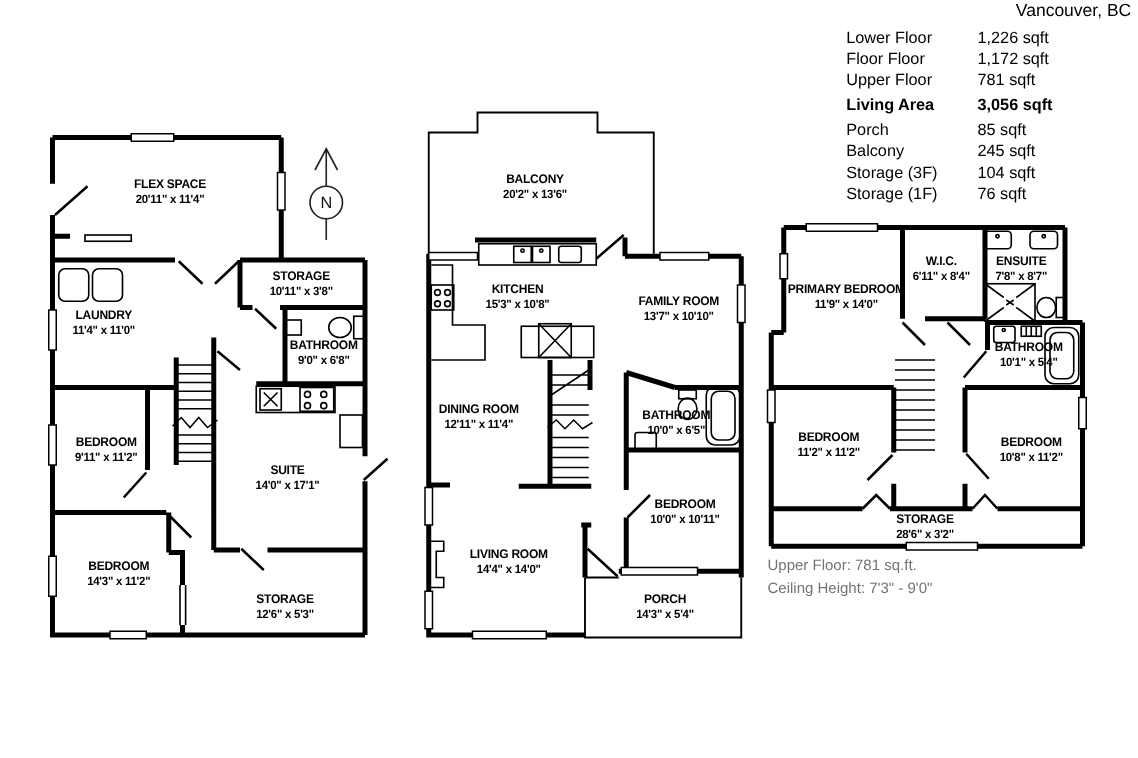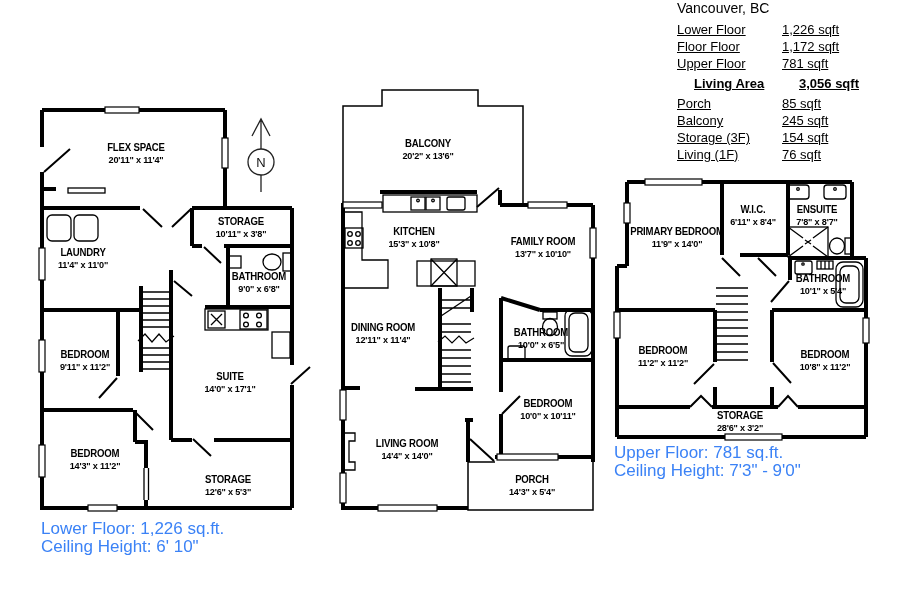--- a/index.html
+++ b/index.html
@@ -5,27 +5,27 @@
   html,body{margin:0;padding:0;background:#fff;}
   .canvas{position:relative;width:910px;height:606px;background:#fff;overflow:hidden;
           font-family:"Liberation Sans",sans-serif;}
   .plan-svg{position:absolute;left:0;top:0;}
   
   .room{position:absolute;transform:translate(-50%,-50%) scaleX(.96);text-align:center;
         white-space:nowrap;font-weight:bold;color:#000;}
   .rn{font-size:10px;line-height:12px;letter-spacing:-.2px;}
   .rd{font-size:9.5px;line-height:12px;letter-spacing:-.2px;}
   
-  .caption{position:absolute;font-size:17px;line-height:17.5px;color:#3b82f6;}
+  .caption{position:absolute;font-size:12px;line-height:17.5px;color:#737373;}
   
   .area-table{position:absolute;left:677px;top:0;width:228px;font-size:13px;color:#000;}
-  .area-table .loc{font-size:14px;height:21px;line-height:16px;}
-  .area-table .row{display:flex;height:17px;line-height:17px;text-decoration:underline;}
+  .area-table .loc{font-size:14px;height:21px;line-height:16px;text-align:right;}
+  .area-table .row{display:flex;height:17px;line-height:17px;}
   .area-table .lbl{width:105px;}
-  .area-table .row.bold{font-weight:bold;margin:3px 17px;}
+  .area-table .row.bold{font-weight:bold;margin:3px 0;}
   
   .compass-n{position:absolute;left:261px;top:162px;transform:translate(-50%,-50%);
              font-size:13px;color:#111;}
 </style>
 </head>
 <body>
 
 <div class="canvas">
 
   <svg class="plan-svg" width="910" height="606" viewBox="0 0 910 606">
@@ -312,24 +312,20 @@
   </div>
   <div class="room" style="left:825px;top:361px">
     <div class="rn">BEDROOM</div>
     <div class="rd">10'8" x 11'2"</div>
   </div>
   <div class="room" style="left:740px;top:422px">
     <div class="rn">STORAGE</div>
     <div class="rd">28'6" x 3'2"</div>
   </div>
 
-  <div class="caption" style="left:41px;top:520px">
-    <div>Lower Floor: 1,226 sq.ft.</div>
-    <div>Ceiling Height: 6' 10"</div>
-  </div>
   <div class="caption" style="left:614px;top:444px">
     <div>Upper Floor: 781 sq.ft.</div>
     <div>Ceiling Height: 7'3" - 9'0"</div>
   </div>
 
   <div class="area-table">
     <div class="loc">Vancouver, BC</div>
     <div class="row">
       <span class="lbl">Lower Floor</span>
       <span class="val">1,226 sqft</span>
@@ -349,21 +345,21 @@
     <div class="row">
       <span class="lbl">Porch</span>
       <span class="val">85 sqft</span>
     </div>
     <div class="row">
       <span class="lbl">Balcony</span>
       <span class="val">245 sqft</span>
     </div>
     <div class="row">
       <span class="lbl">Storage (3F)</span>
-      <span class="val">154 sqft</span>
-    </div>
-    <div class="row">
-      <span class="lbl">Living (1F)</span>
+      <span class="val">104 sqft</span>
+    </div>
+    <div class="row">
+      <span class="lbl">Storage (1F)</span>
       <span class="val">76 sqft</span>
     </div>
   </div>
 
 </div>
 
 </body></html>

